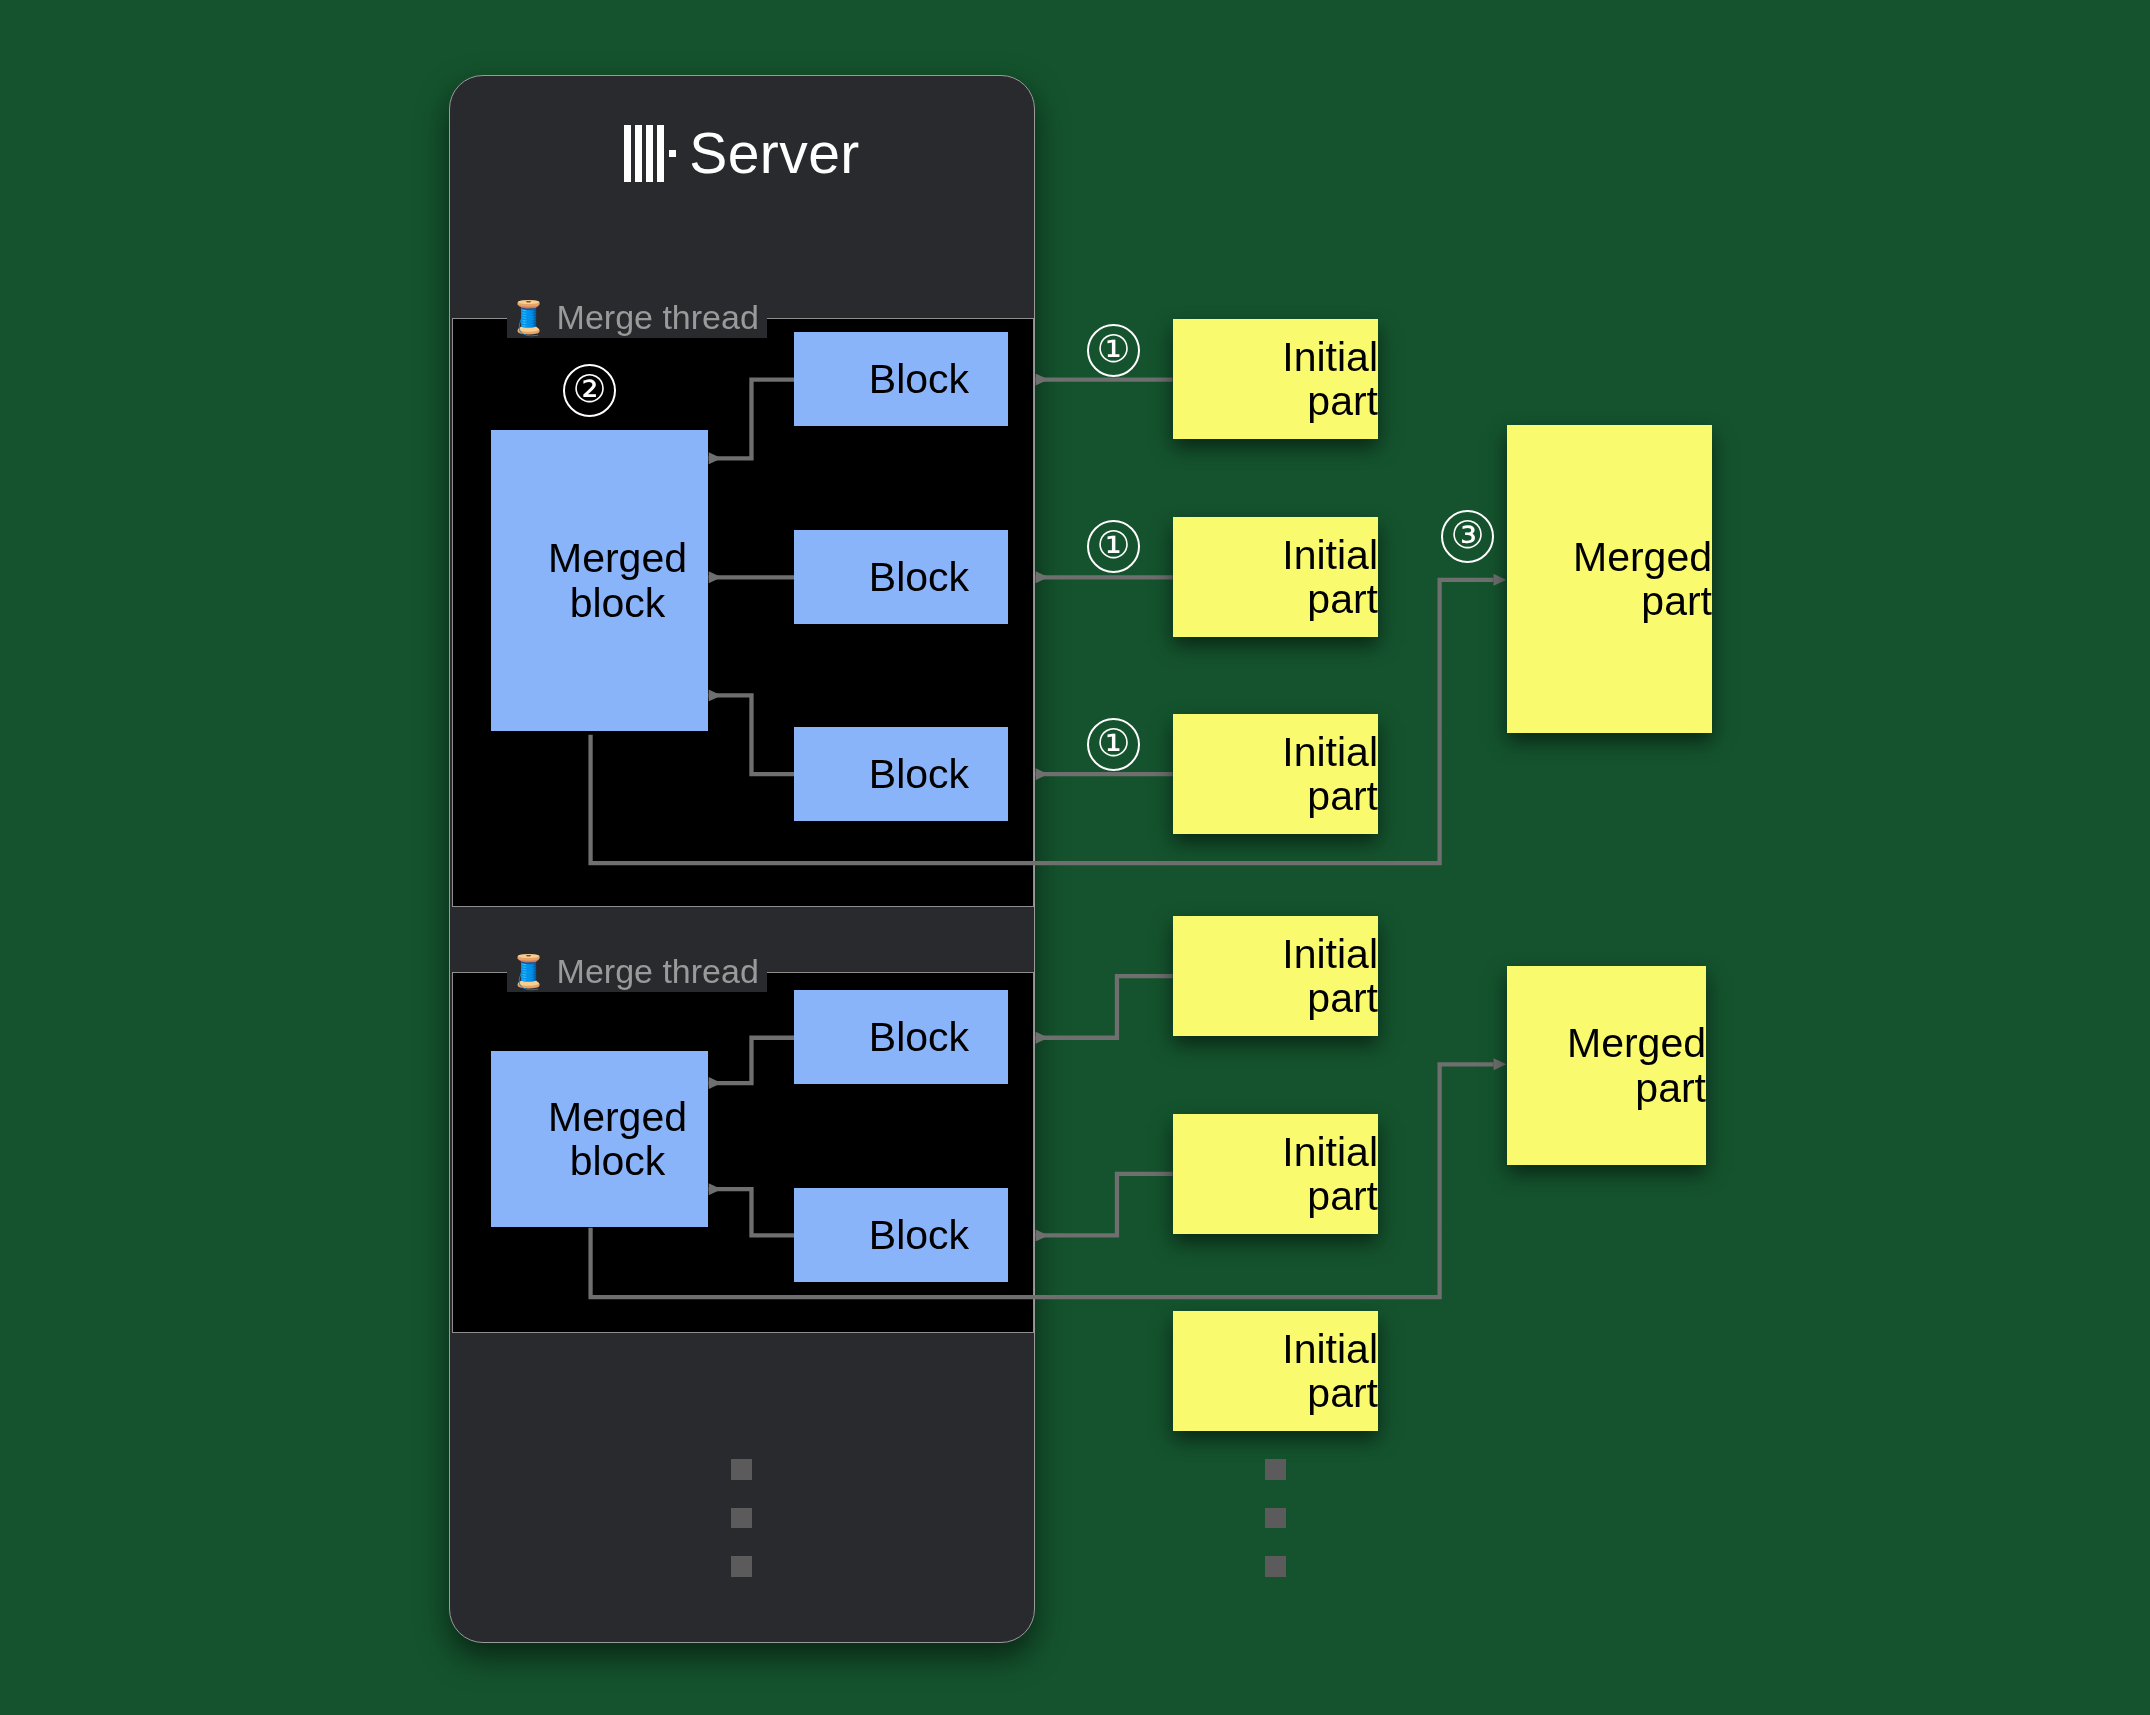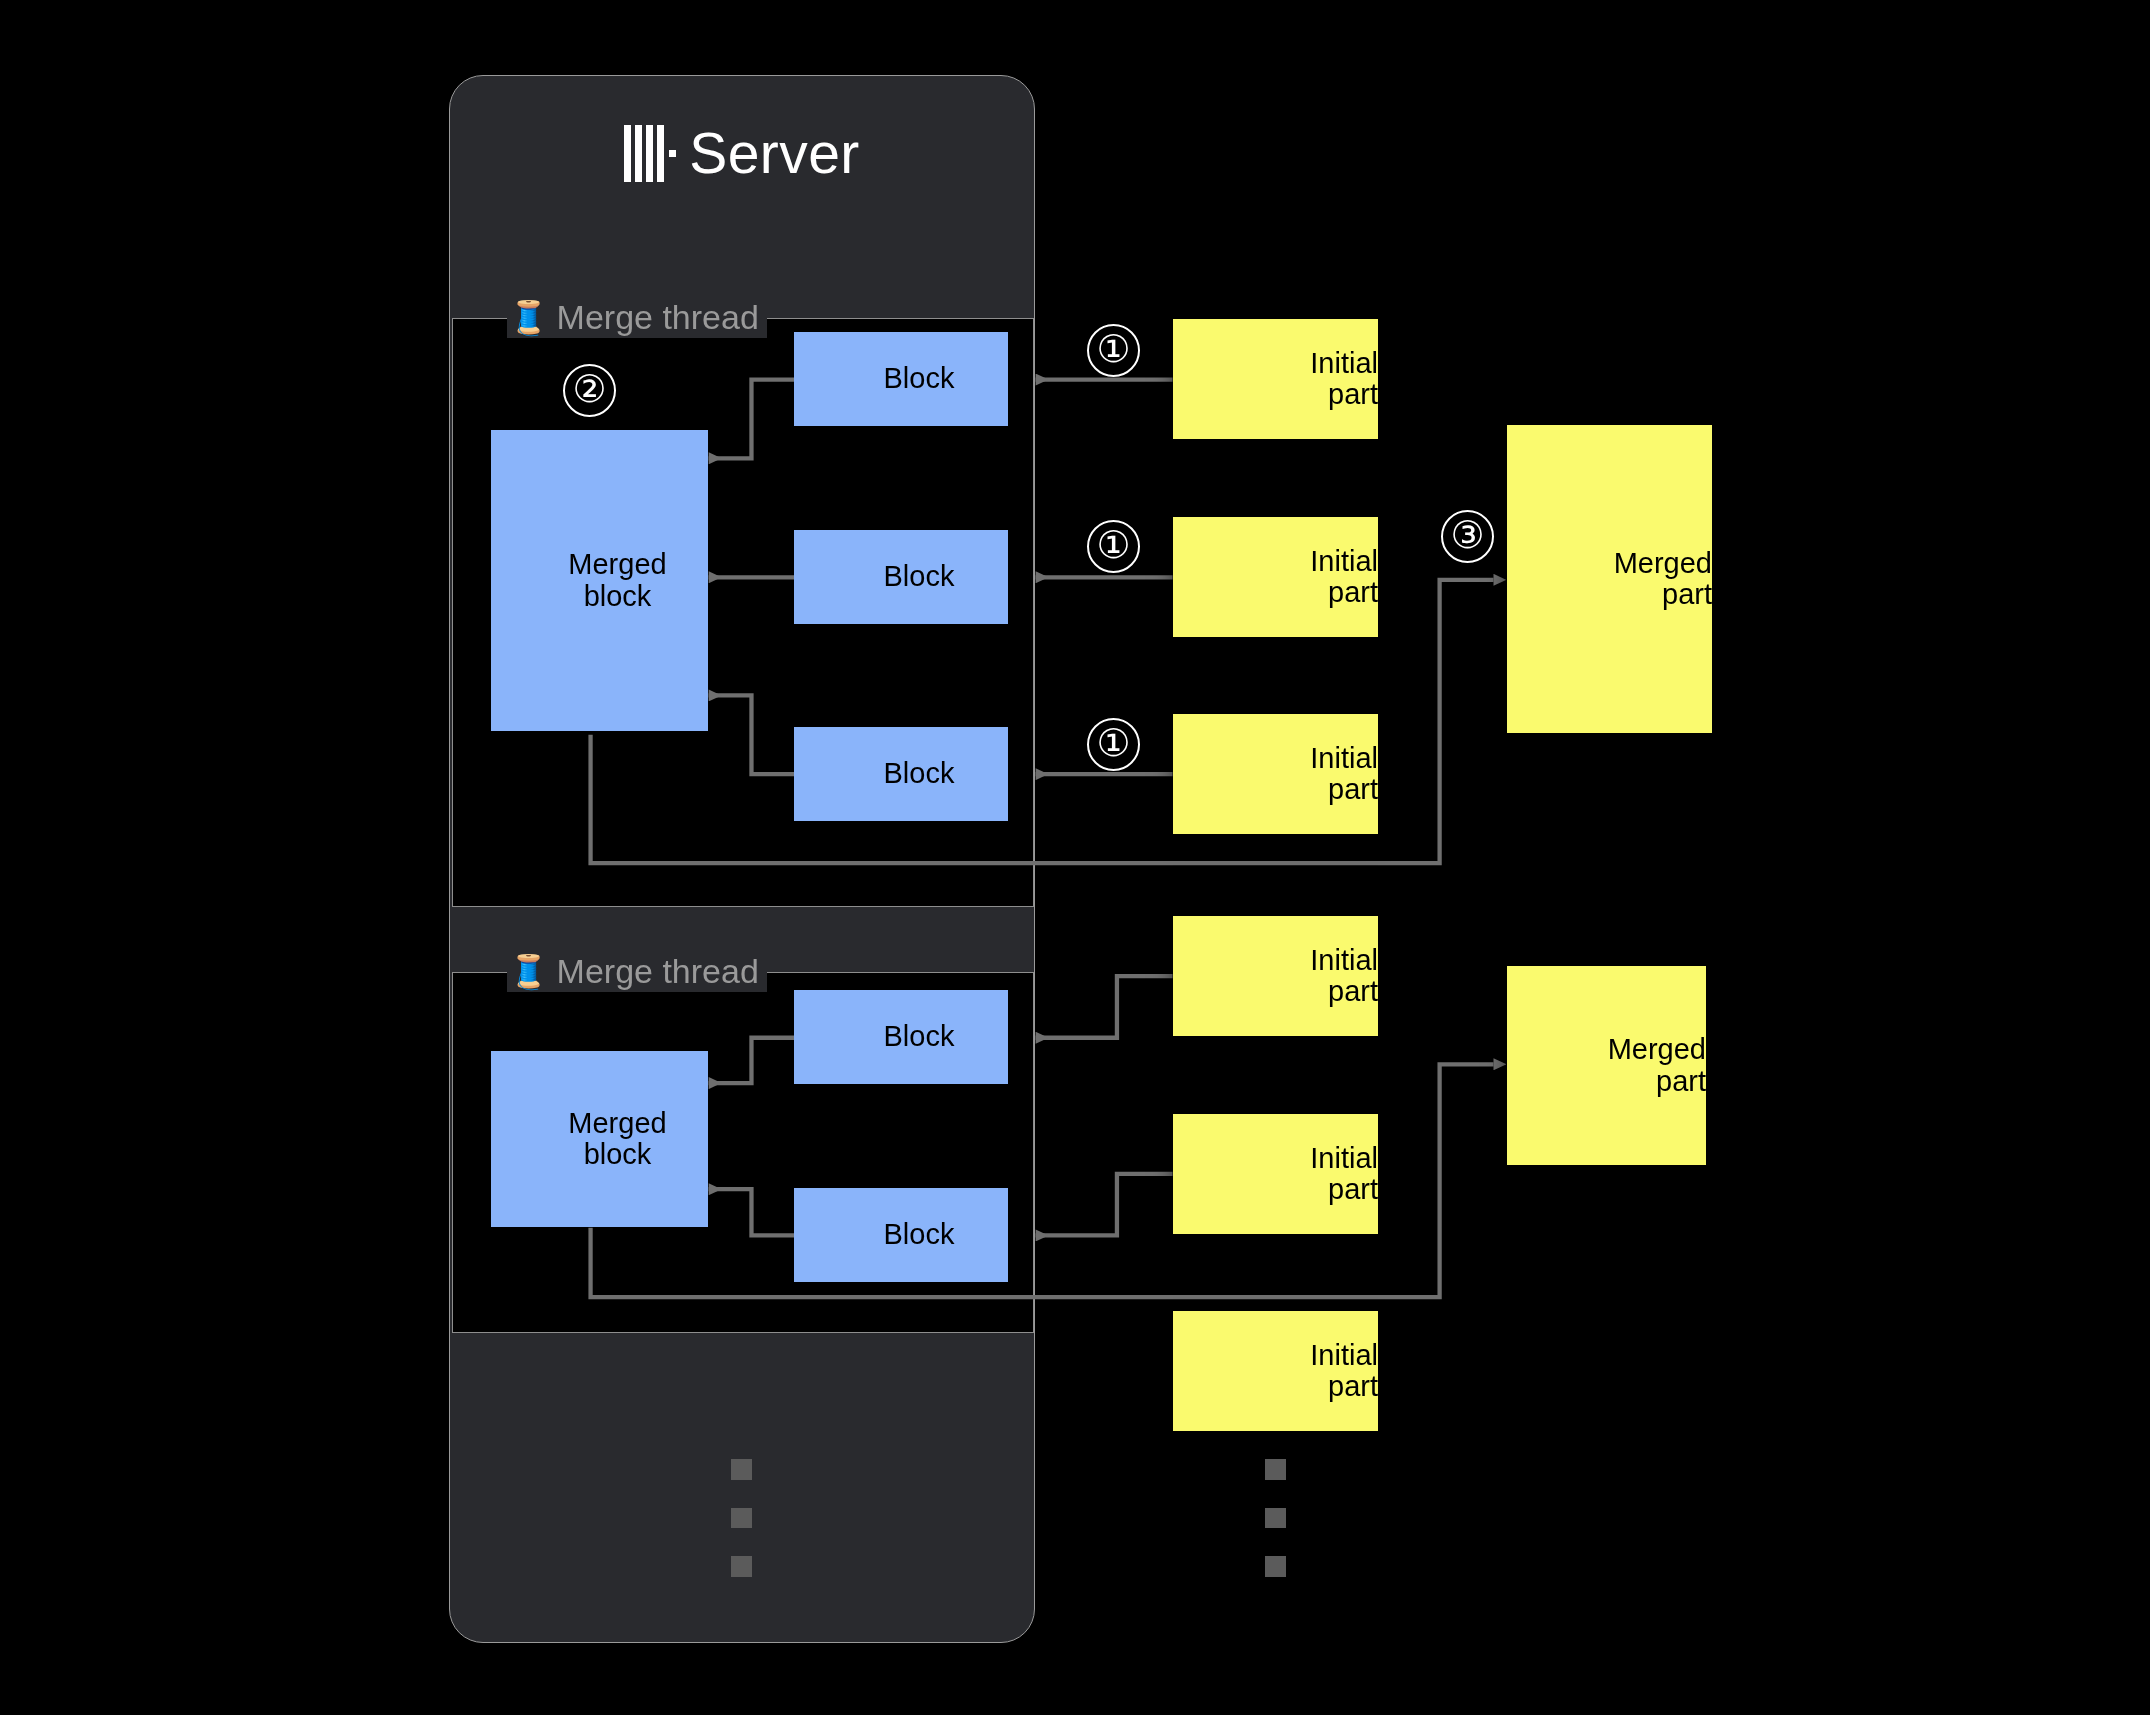--- a/index.html
+++ b/index.html
@@ -10,21 +10,21 @@
   body {
     width: 2150px;
     height: 1716px;
     overflow: hidden;
     font-family: "Liberation Sans", sans-serif;
   }
   #stage {
     position: relative;
     width: 2150px;
     height: 1716px;
-    background: #000000;
+    background: #14532d;
   }
   svg.diagram {
     position: absolute;
     left: 0; top: 0;
     width: 2150px;
     height: 1716px;
     display: block;
   }
   
   .server-card {
@@ -106,21 +106,21 @@
   .spool-icon { font-size: 33px; line-height: 1; }
 
   
   .node {
     position: absolute;
     display: flex;
     align-items: center;
     justify-content: center;
     text-align: center;
     color: #000000;
-    font-size: 29px;
+    font-size: 41px;
     line-height: 1.08;
     box-sizing: border-box;
     padding-left: 36px;
   }
   .node.blue { background: #8ab4fa; }
   .node.yellow {
     background: #fafa6e;
     box-shadow: 0 8.6px 19px rgba(0,0,0,0.55);
     align-items: flex-end;
   }

